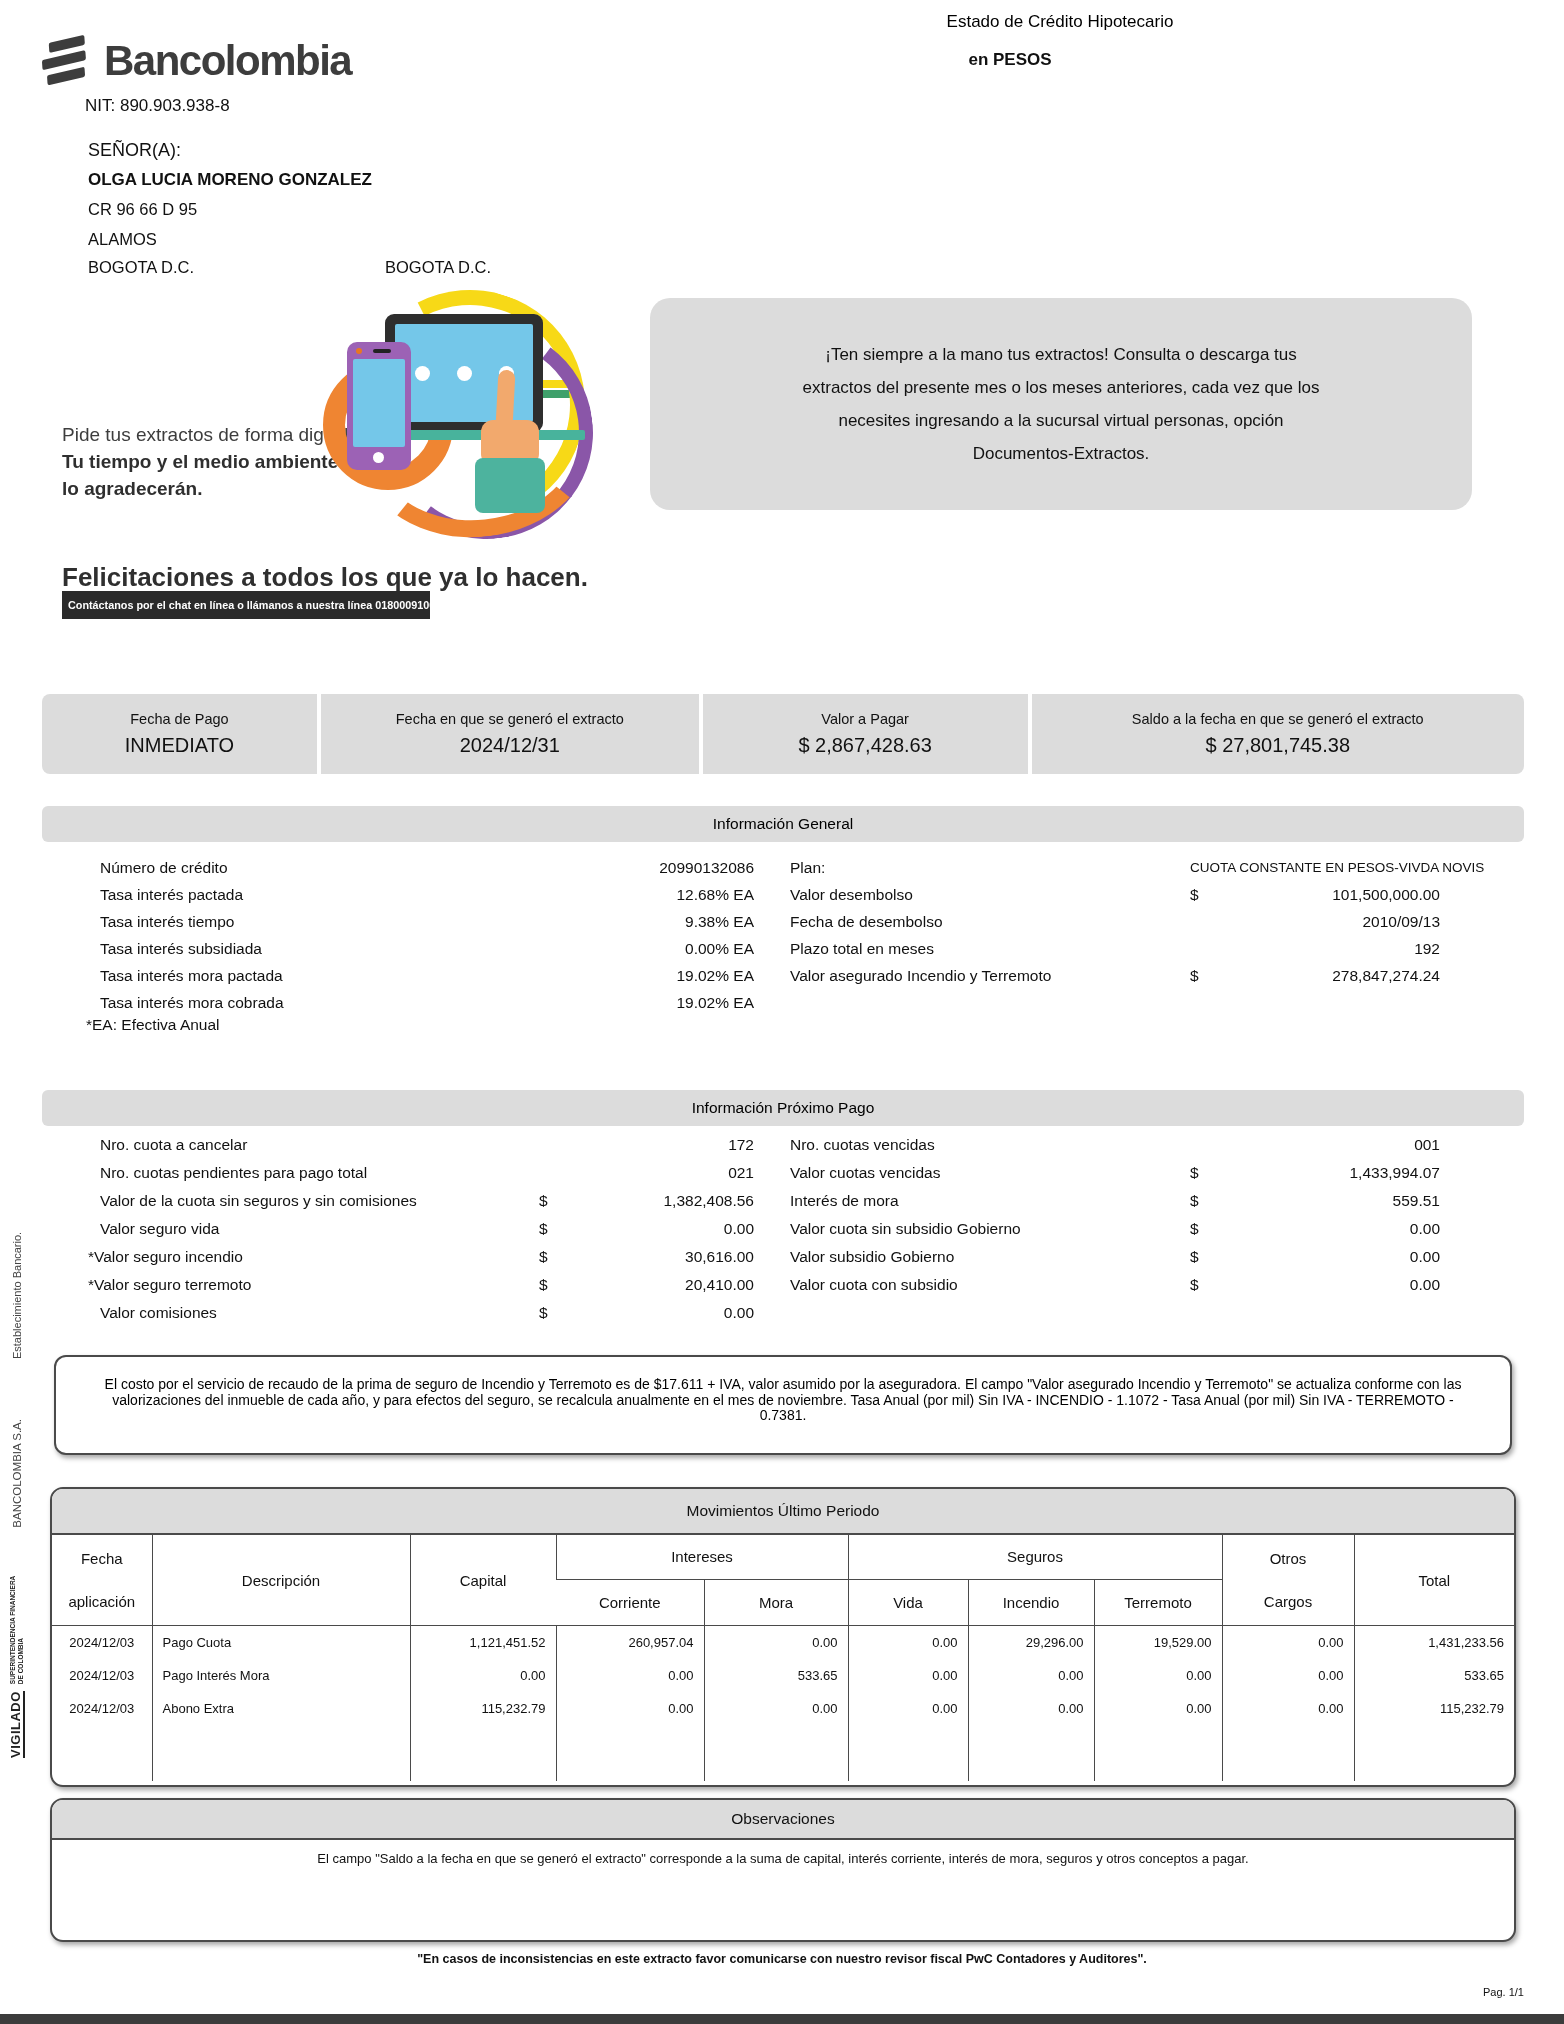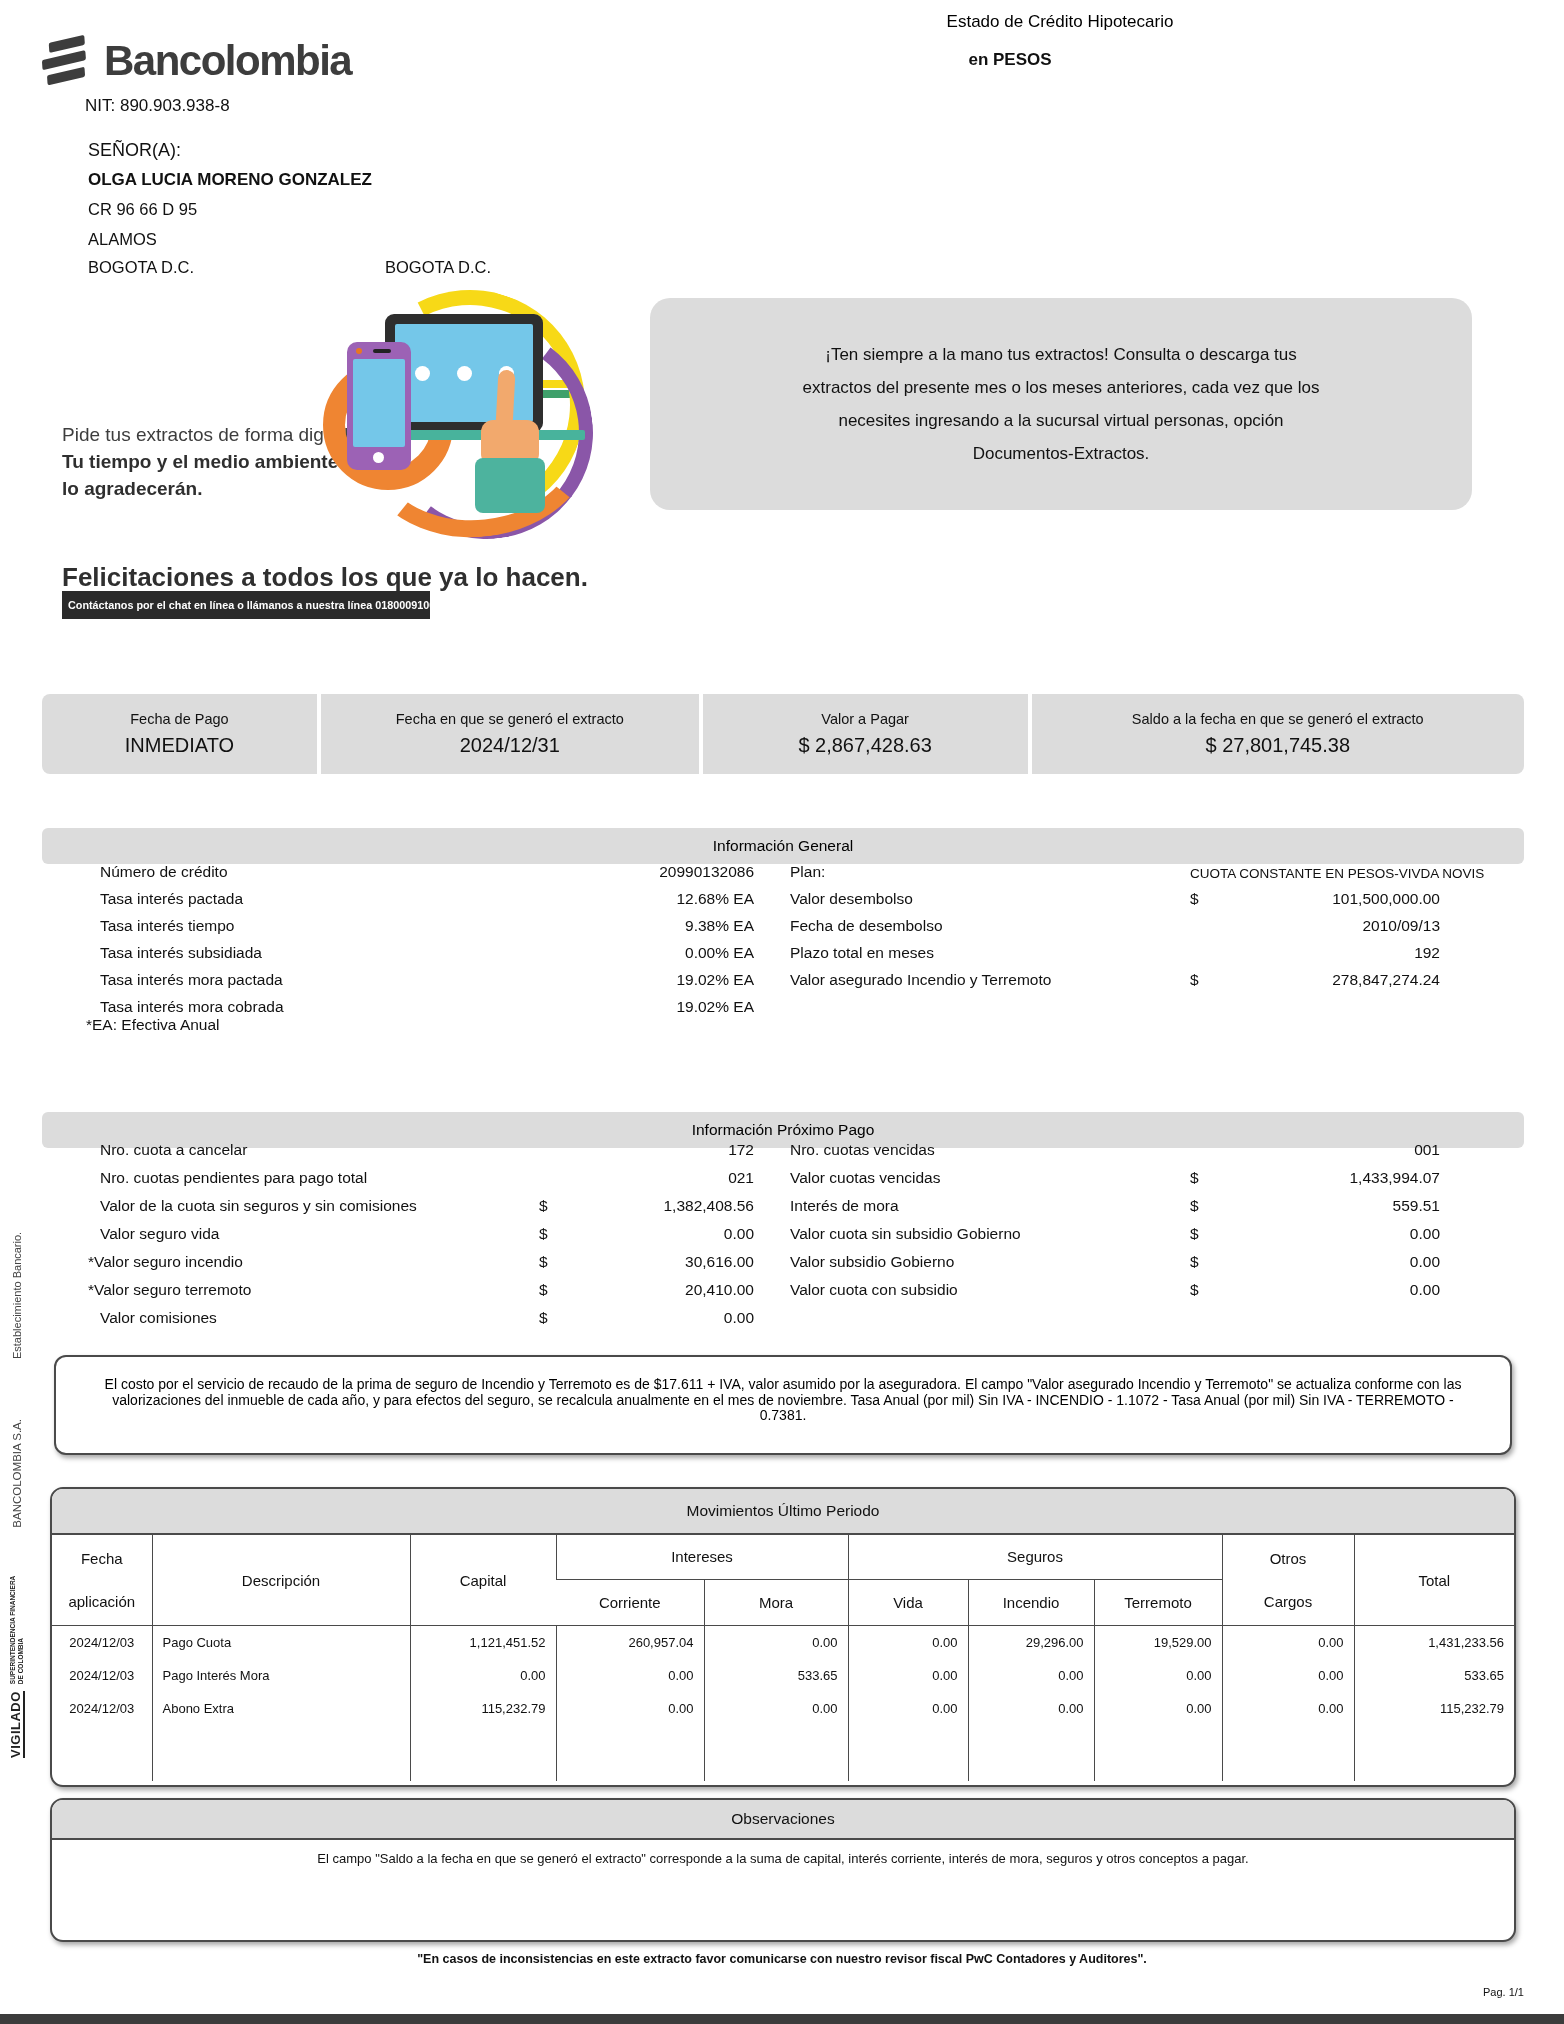--- a/index.html
+++ b/index.html
@@ -61,23 +61,23 @@
 
   
   .summary{position:absolute;left:42px;top:694px;width:1482px;height:80px;background:#dcdcdc;border-radius:8px;
            display:flex;}
   .sumcell{display:flex;flex-direction:column;align-items:center;justify-content:center;gap:7px;}
   .sumcell:not(:last-child){border-right:4px solid #fff;}
   .sumlabel{font-size:14.5px;} .sumvalue{font-size:20px;}
 
   
   .secbar{position:absolute;left:42px;width:1482px;height:36px;background:#dcdcdc;border-radius:6px;
-          display:flex;align-items:center;justify-content:center;font-size:15.5px;color:#000;margin-top:22px;}
+          display:flex;align-items:center;justify-content:center;font-size:15.5px;color:#000;}
   .icol{position:absolute;display:flex;flex-direction:column;}
-  .irow{display:flex;align-items:flex-end;font-size:15.5px;}
+  .irow{display:flex;align-items:center;font-size:15.5px;}
   .icol-l .irow{height:27px;width:654px;}
   .icol-pl .irow{height:28px;width:654px;}
   .icol-r .irow{height:27px;width:650px;}
   .icol-pr .irow{height:28px;width:650px;}
   .irow .lbl{flex:1;}
   .icol-r .lbl,.icol-pr .lbl{flex:none;width:400px;}
   .irow .cur{width:30px;}
   .irow .val{width:185px;text-align:right;white-space:nowrap;}
   .icol-r .val,.icol-pr .val{width:auto;flex:1;}
   .hang{text-indent:-12px;}

